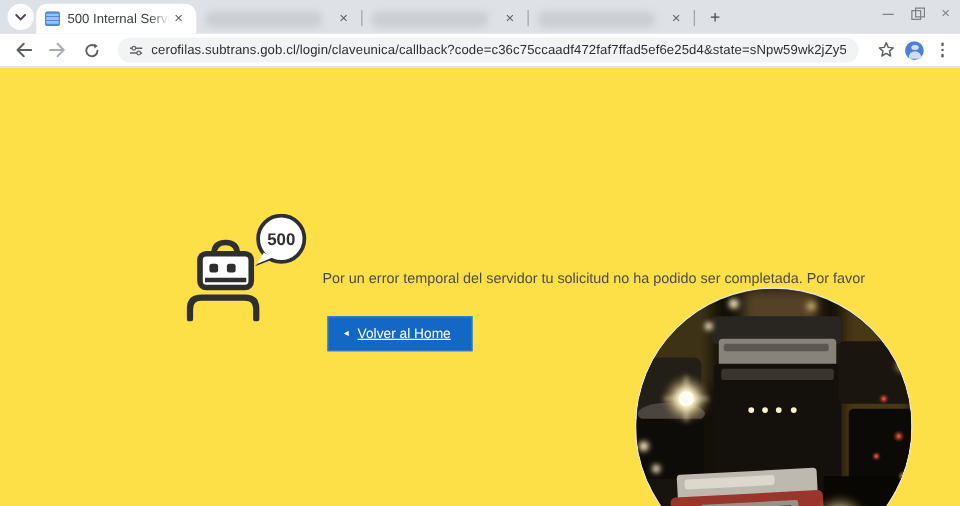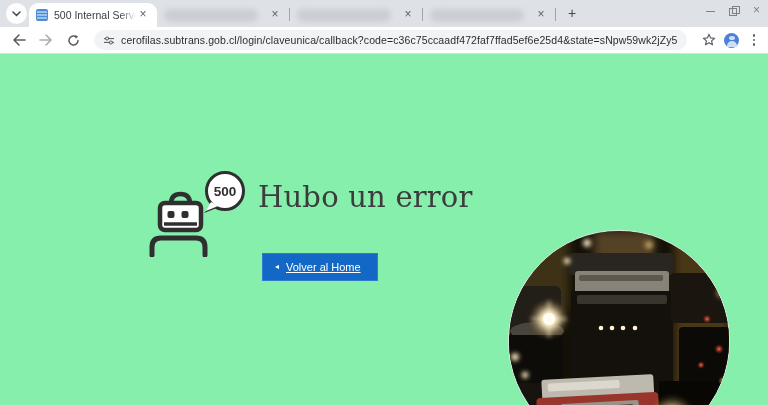--- a/index.html
+++ b/index.html
@@ -38,21 +38,21 @@
             padding:0 10px; margin:0 6px; min-width:0; }
   .url-text { font-size:10.5px; color:#2b2e33; white-space:nowrap; overflow:hidden; margin-left:7px; letter-spacing:0.1px; }
   .avatar { width:15px; height:15px; border-radius:50%; background:#4e80d8; position:relative; flex:none; }
   .avatar:after { content:""; position:absolute; left:4.5px; top:3px; width:6px; height:4px; border-radius:50%; background:#cfdef7; }
   .avatar:before { content:""; position:absolute; left:2.5px; top:8px; width:10px; height:6px; border-radius:5px 5px 0 0; background:#cfdef7; }
   .kebab { width:14px; height:16px; display:flex; flex-direction:column; align-items:center; justify-content:center; gap:2px; flex:none; margin-left:8px; }
   .kebab i { width:2.6px; height:2.6px; border-radius:50%; background:#5f6368; }
   .tool-right { display:flex; align-items:center; flex:none; margin-left:4px; }
 
   
-  .content { position:relative; width:768px; height:351px; background:#86efac; }
+  .content { position:relative; width:768px; height:351px; background:#fde047; }
   .robot { position:absolute; left:147px; top:117px; }
   .headline { position:absolute; left:258px; top:126px; font-family:"DejaVu Serif","Liberation Serif",serif;
               font-size:29px; color:#3c3c3c; font-weight:400; letter-spacing:0.2px; }
   .message { position:absolute; left:258px; top:162px; width:440px; font-size:11.5px; line-height:15px; color:#4b4b4b; }
   .home-btn { position:absolute; left:262px; top:199px; height:28px; padding:0 16px 0 12px;
               background:#1268c4; border:1px solid #2e7ccb; color:#fff; font-size:11px;
               display:flex; align-items:center; gap:7px; cursor:pointer; }
   .home-btn .lbl { text-decoration:underline; }
   .home-btn .arr { font-size:8px; line-height:1; }
   .photo-circle { position:absolute; left:508px; top:176px; width:222px; height:222px; border-radius:50%;
@@ -154,23 +154,23 @@
     <path d="M24 33 Q24 23 33.5 23 Q43 23 43 33" fill="none" stroke="#2f2f2f" stroke-width="4.5"></path>
 
     <rect x="13" y="32" width="41" height="27" rx="5" fill="#fff" stroke="#2f2f2f" stroke-width="4.5"></rect>
     <rect x="20.5" y="40" width="7" height="7" rx="2" fill="#2f2f2f"></rect>
     <rect x="34.5" y="40" width="7" height="7" rx="2" fill="#2f2f2f"></rect>
     <line x1="17" y1="53" x2="50" y2="53" stroke="#2f2f2f" stroke-width="3.6"></line>
 
     <path d="M5 84 L5 76 Q5 67 14 67 L49 67 Q58 67 58 76 L58 84" fill="none" stroke="#2f2f2f" stroke-width="5" stroke-linecap="round"></path>
   </svg>
 
-  <h1 class="headline">Hubo un error</h1>
 
   <div class="message">
+    <div>Por un error temporal del servidor tu solicitud no ha podido ser completada. Por favor</div>
   </div>
 
   <button class="home-btn">
     <span class="arr">◂</span>
     <span class="lbl">Volver al Home</span>
   </button>
 
   <div class="photo-circle">
     <svg width="220" height="220" viewBox="0 0 220 220">
       <defs>

